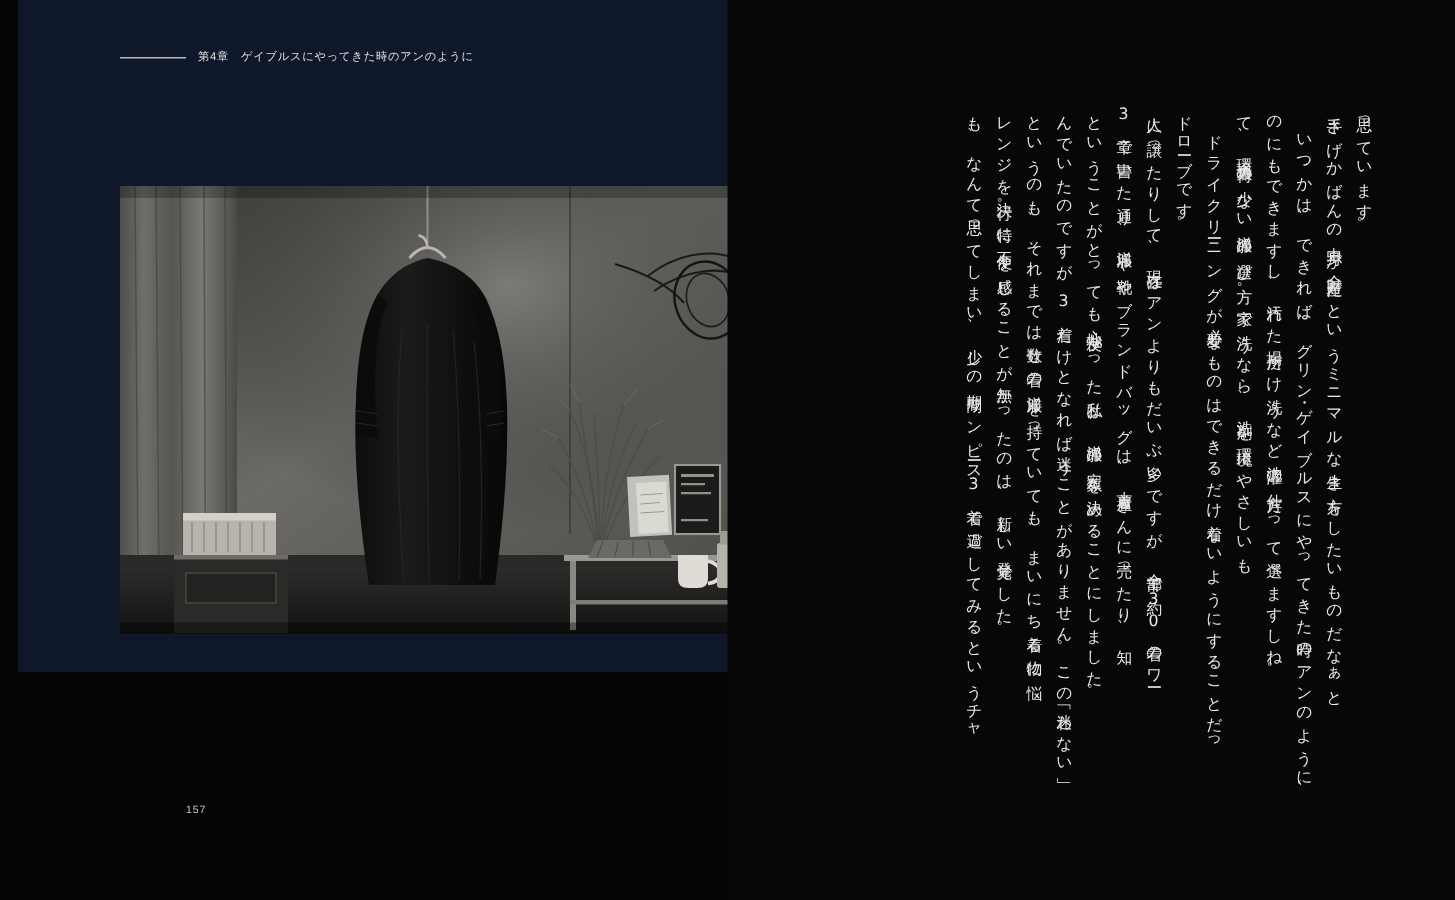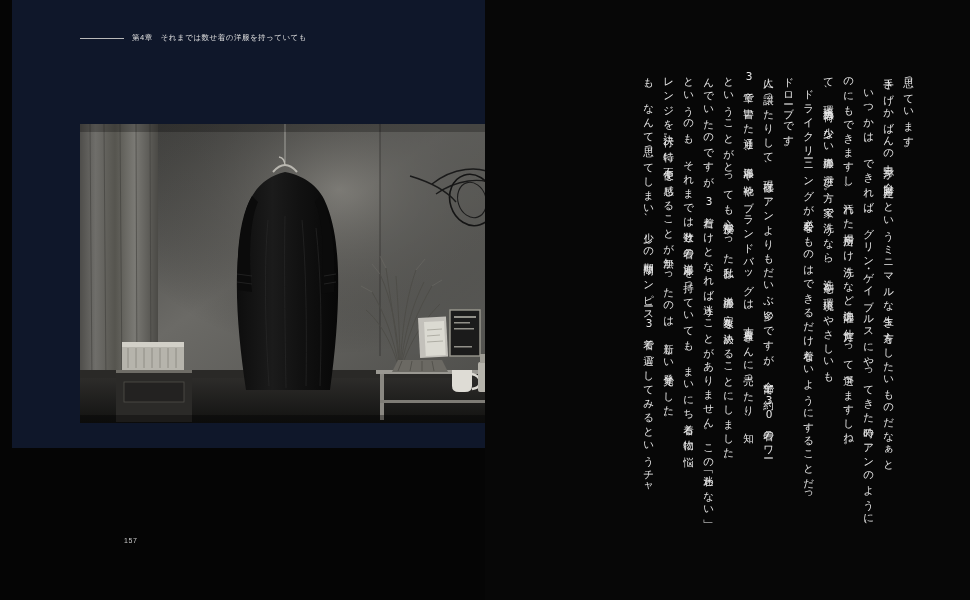--- a/index.html
+++ b/index.html
@@ -113,21 +113,21 @@
 </head>
 <body>
 
 <div class="spread">
 
   <div class="page-left">
 
     <div class="running-head">
       <span class="rule"></span>
       <span class="chapter-label">第4章</span>
-      <span class="head-title">それまでは数せ着の洋服を持っていても</span>
+      <span class="head-title">ゲイブルスにやってきた時のアンのように</span>
     </div>
 
     <div class="photo-frame">
       <svg class="photo-svg" width="418" height="299" viewBox="0 0 418 299" xmlns="http://www.w3.org/2000/svg">
         <defs>
           <linearGradient id="wall" x1="0" y1="0" x2="1" y2="1">
             <stop offset="0%" stop-color="#3a3a38"></stop>
             <stop offset="45%" stop-color="#6b6a66"></stop>
             <stop offset="100%" stop-color="#4a4a47"></stop>
           </linearGradient>

